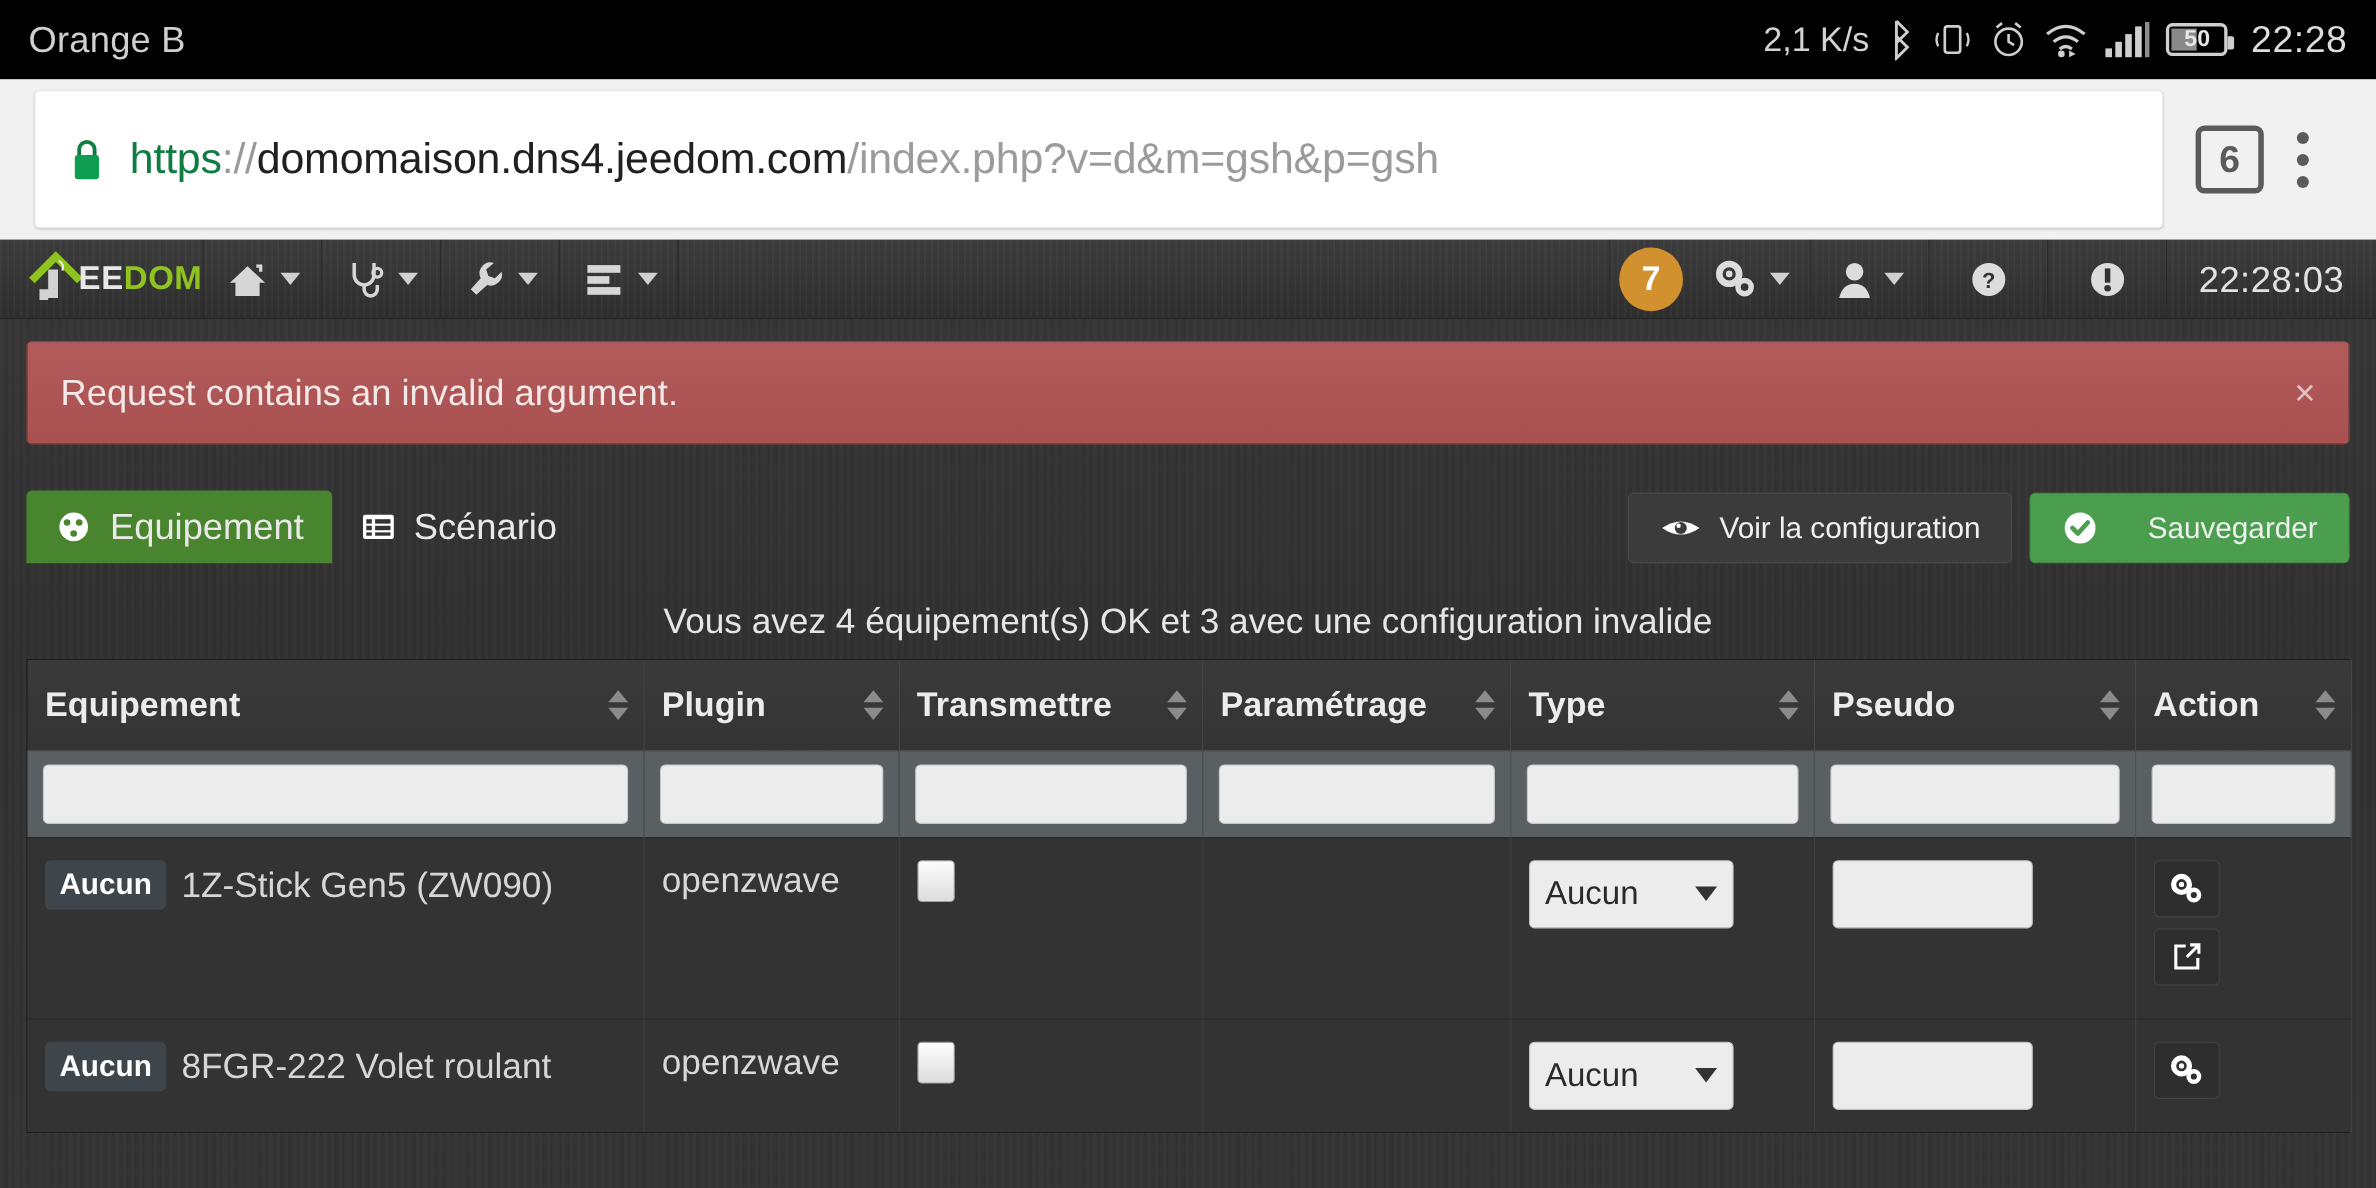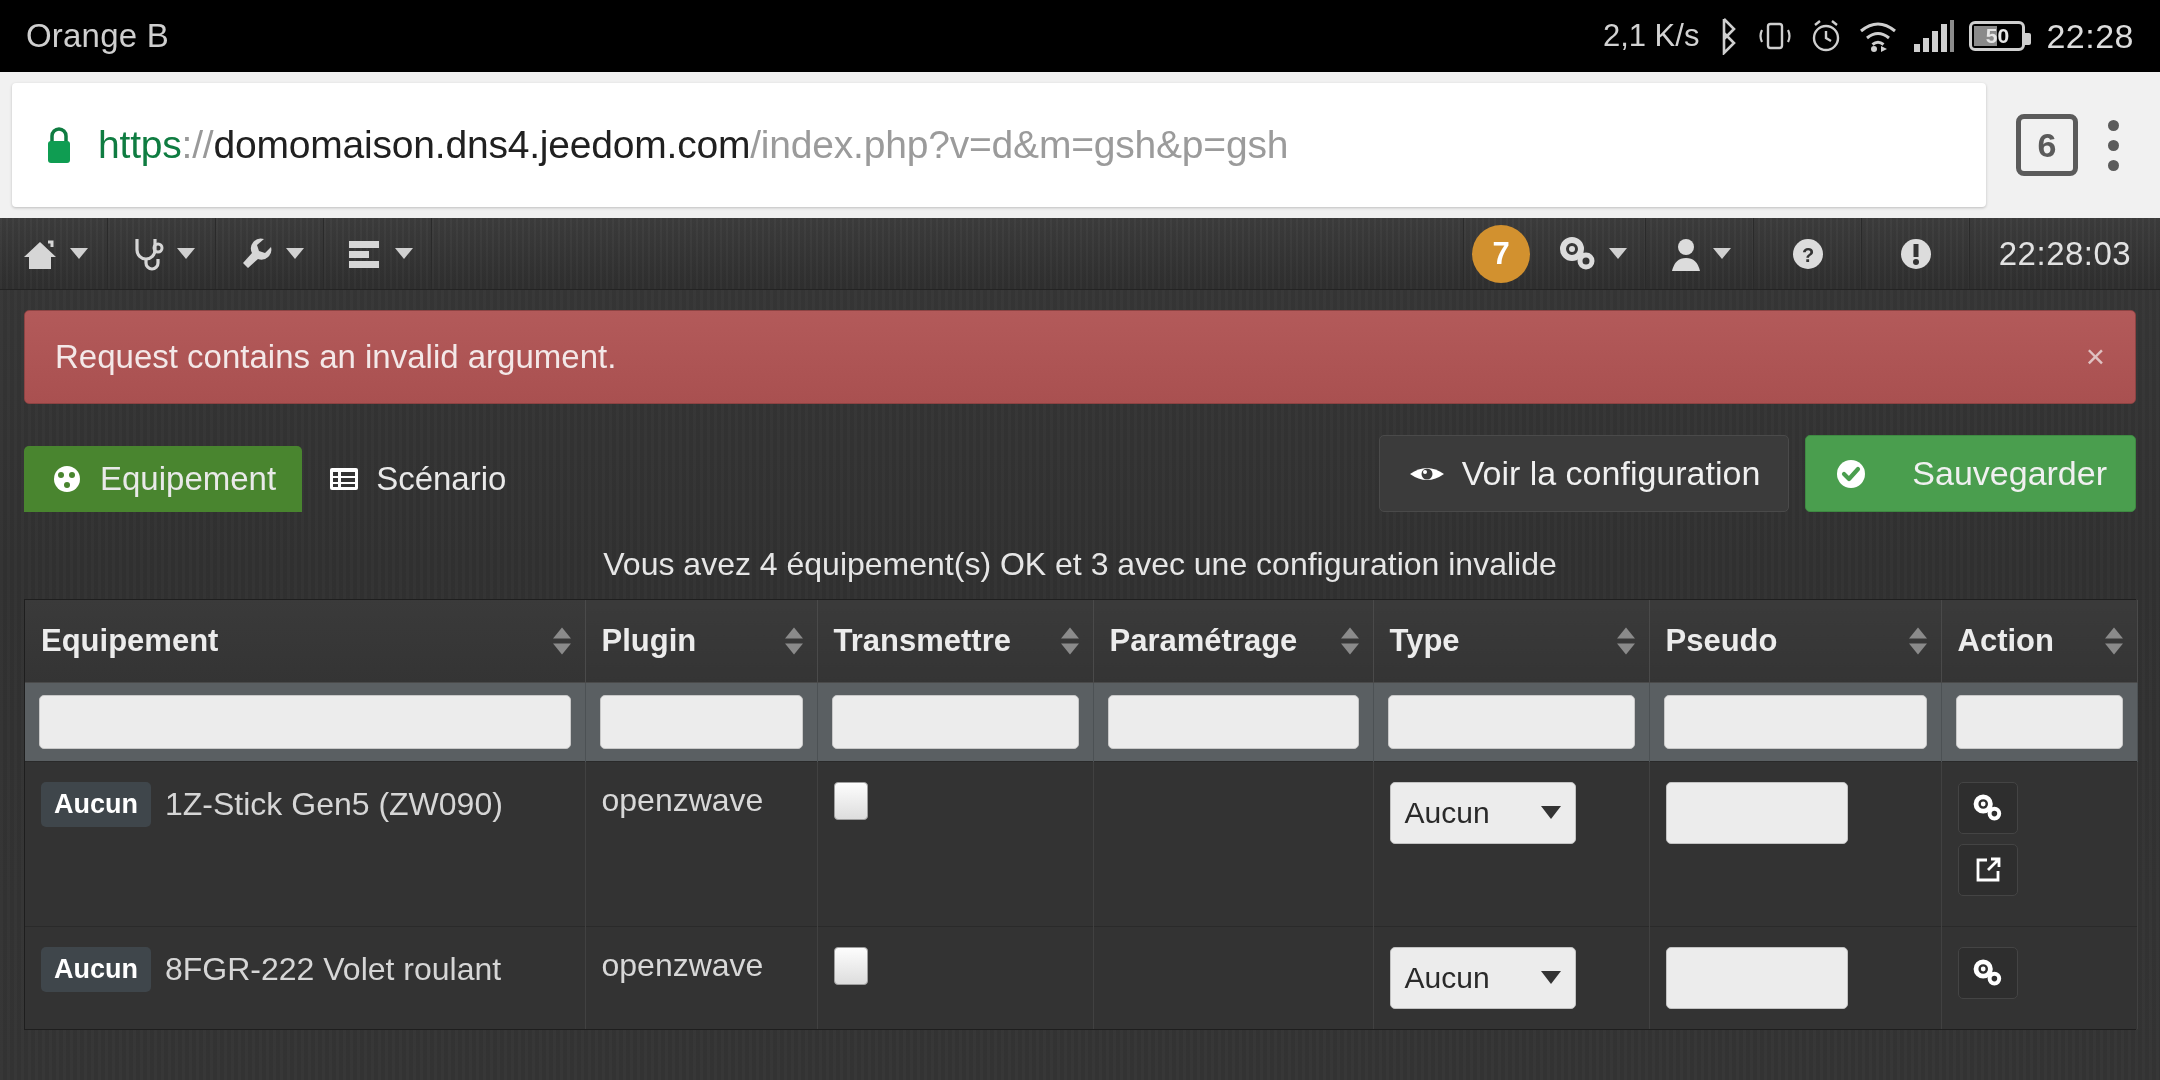--- a/index.html
+++ b/index.html
@@ -35,21 +35,21 @@
     position: absolute; left: 2px; top: 2px; bottom: 2px; width: 46%;
     background: #8a8a8a;
   }
   .batt span { font-size: 21px; color: #e6e6e6; position: relative; z-index: 2; font-weight: bold;}
 
   
   .browserbar {
     height: 146px; width: 100%;
     background: #f1f1f1;
     display: flex; align-items: center;
-    padding: 0 12px;
+    padding: 0 32px;
   }
   .urlbox {
     flex: 1; height: 124px; background: #fff; border-radius: 4px;
     display: flex; align-items: center; padding: 0 30px;
     box-shadow: 0 1px 3px rgba(0,0,0,.22);
   }
   .lock { margin-right: 22px; flex: 0 0 auto; }
   .url { font-size: 39px; white-space: nowrap; overflow: hidden; letter-spacing: -.2px; }
   .url .scheme { color: #0f7c41; }
   .url .sep { color: #999; }
@@ -117,22 +117,22 @@
 
   
   .toolrow { margin-top: 42px; padding: 0 24px; display: flex; align-items: flex-end; height: 66px; }
   .tab {
     height: 66px; display: flex; align-items: center; gap: 16px;
     padding: 0 26px; font-size: 33px; color: #e9e9e9;
     border-radius: 5px 5px 0 0;
   }
   .tab.active { background: #49852f; }
   .btn {
-    height: 77px; display: flex; align-items: center; gap: 16px;
-    padding: 0 28px; font-size: 34px; color: #f0f0f0; border-radius: 5px;
+    height: 64px; display: flex; align-items: center; gap: 16px;
+    padding: 0 28px; font-size: 27px; color: #f0f0f0; border-radius: 5px;
   }
   .btn.dark { background: #3b3b3b; border: 1px solid #4a4a4a; }
   .btn.green { background: #4a9e4e; border: 1px solid #3e8a42; gap: 44px; }
   .btn-group { margin-left: auto; display: flex; gap: 16px; align-items: flex-end; }
 
   
   .summary {
     text-align: center; color: #e6e6e6; font-size: 32px; font-weight: normal;
     margin-top: 34px; margin-bottom: 16px;
   }
@@ -253,20 +253,28 @@
   <div class="kebab">
       <i></i>
       <i></i>
       <i></i>
     </div>
 </div>
 
 <div class="app">
 
   <div class="navbar">
+    <div class="brand">
+      <svg width="54" height="54" viewBox="0 0 54 54">
+        <path d="M5 28 L27 6 L49 28" fill="none" stroke="#8fc320" stroke-width="7"></path>
+        <path d="M20 18 h9 v26 h-9 z M12 36 h8 v10 h-8 z" fill="#d2d2d2"></path>
+        <path d="M30 10 q5 3 3 9" fill="none" stroke="#e8e8e8" stroke-width="2"></path>
+      </svg>
+      <div class="brand-txt"><span class="w">EE</span><span class="g">DOM</span></div>
+    </div>
 
     <div class="navitem">
       <svg width="40" height="38" viewBox="0 0 40 38">
         <path d="M20 7 L36 22 h-5 v12 h-22 v-12 h-5 z" fill="#d6d6d6"></path>
         <path d="M28 7 h4 v5" fill="none" stroke="#d6d6d6" stroke-width="3"></path>
       </svg>
       <span class="caret"></span>
     </div>
 
     <div class="navitem">

